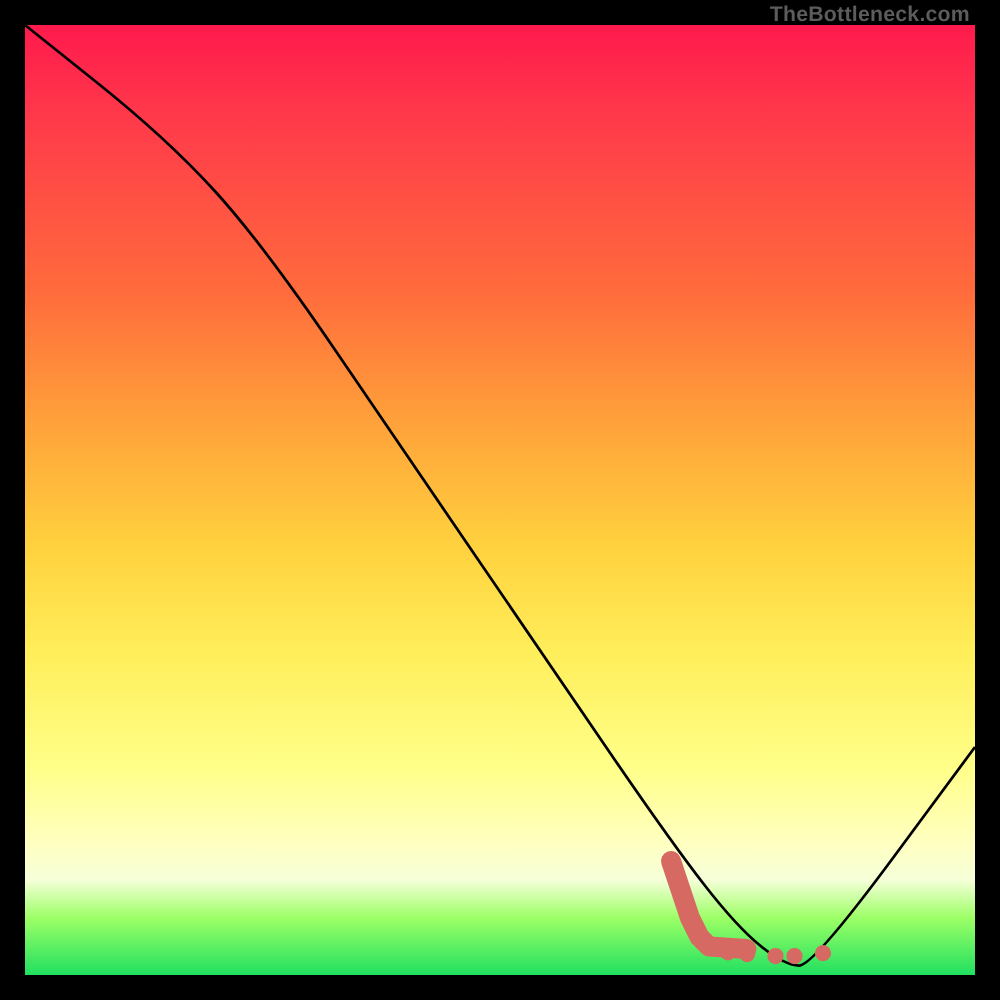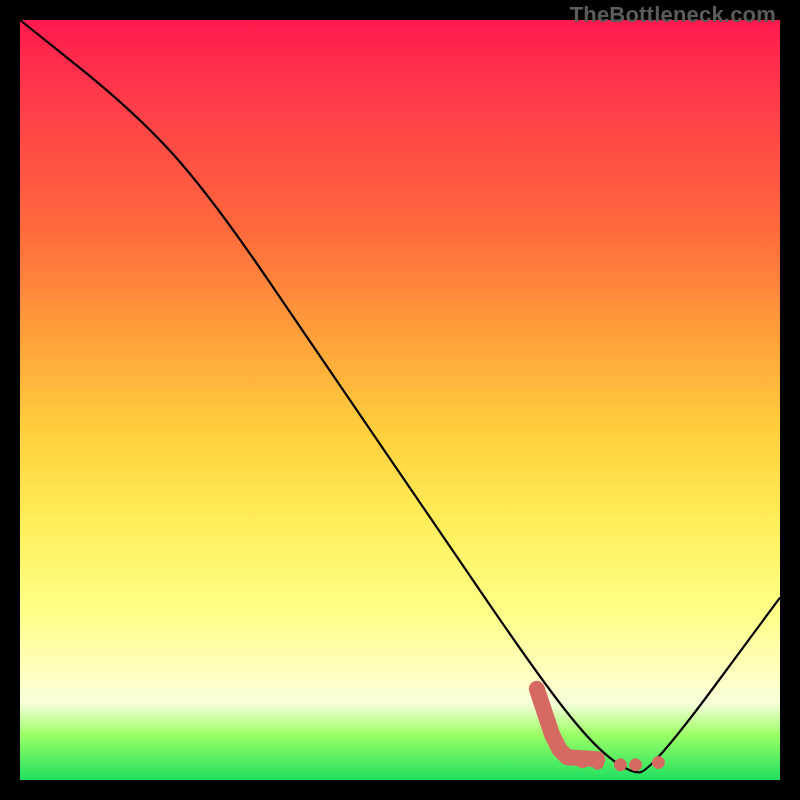--- a/index.html
+++ b/index.html
@@ -38,21 +38,21 @@
       #f5ffd8 90%,
       #9cff66 94%,
       #20e060 100%
     );
   }
   .watermark {
     position: absolute;
     right: 24px;
     top: 2px;
     color: #5c5c5c;
-    font-size: 22px;
+    font-size: 17px;
     font-weight: 600;
     letter-spacing: 0.2px;
     user-select: none;
   }
   svg.curve {
     position: absolute;
     left: 20px;
     top: 20px;
     width: 760px;
     height: 760px;

